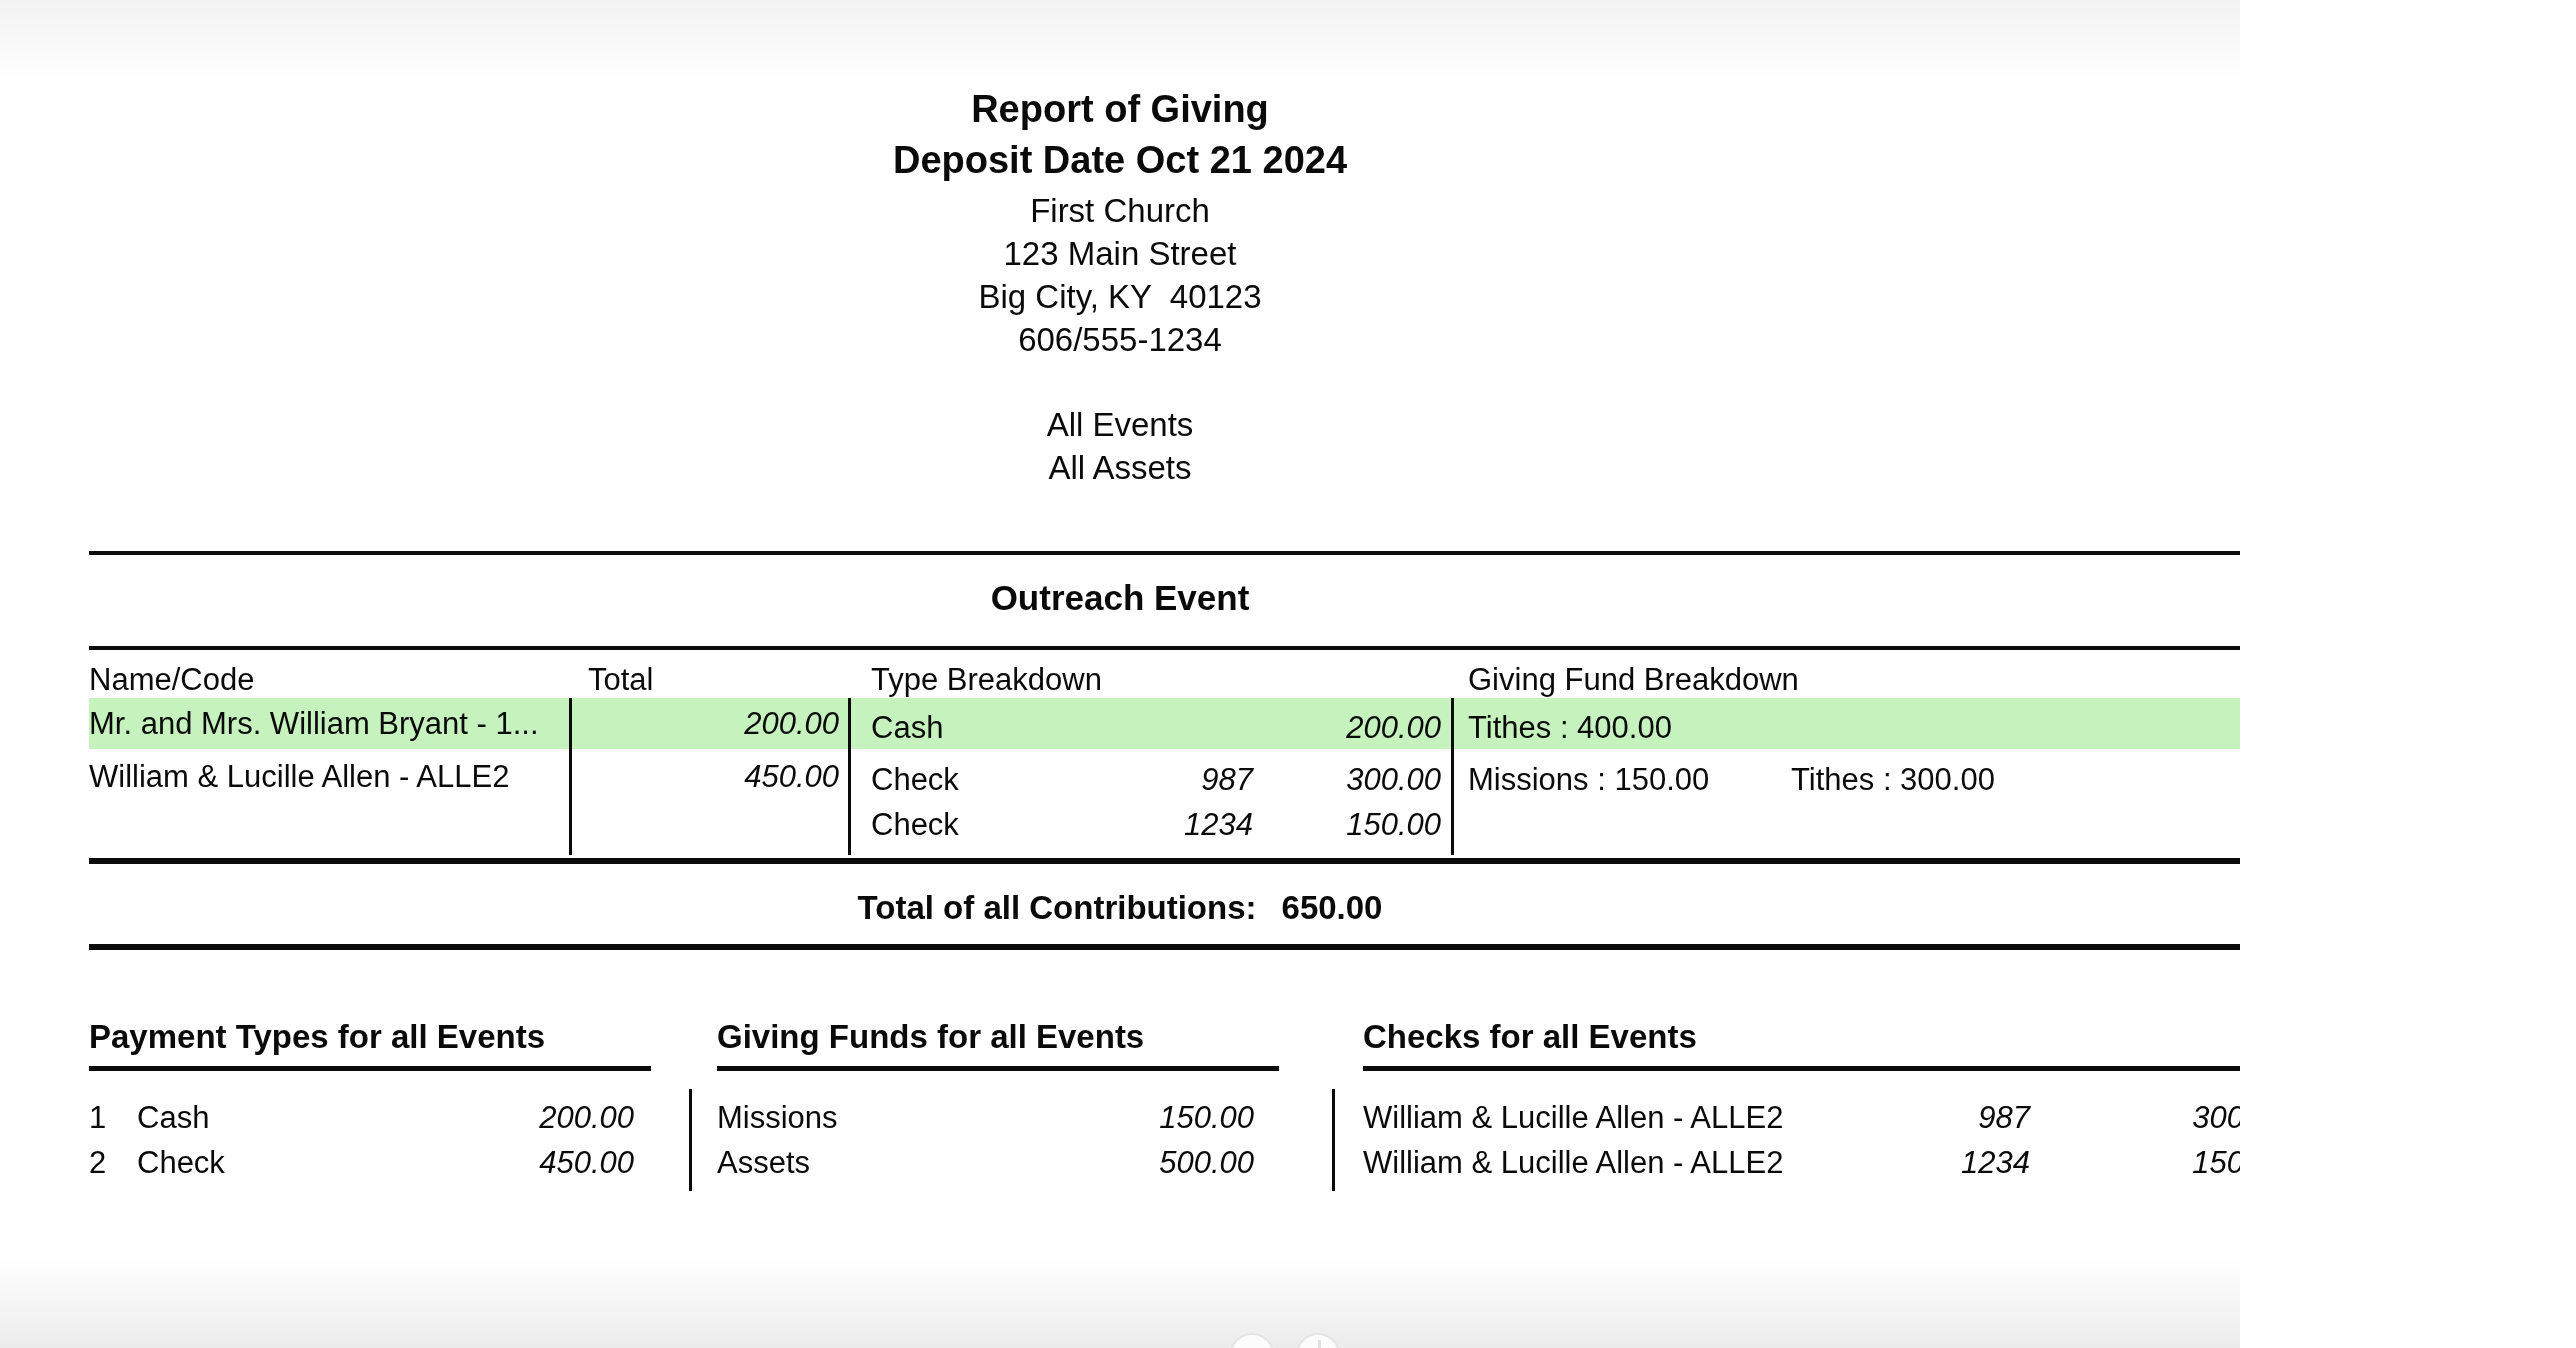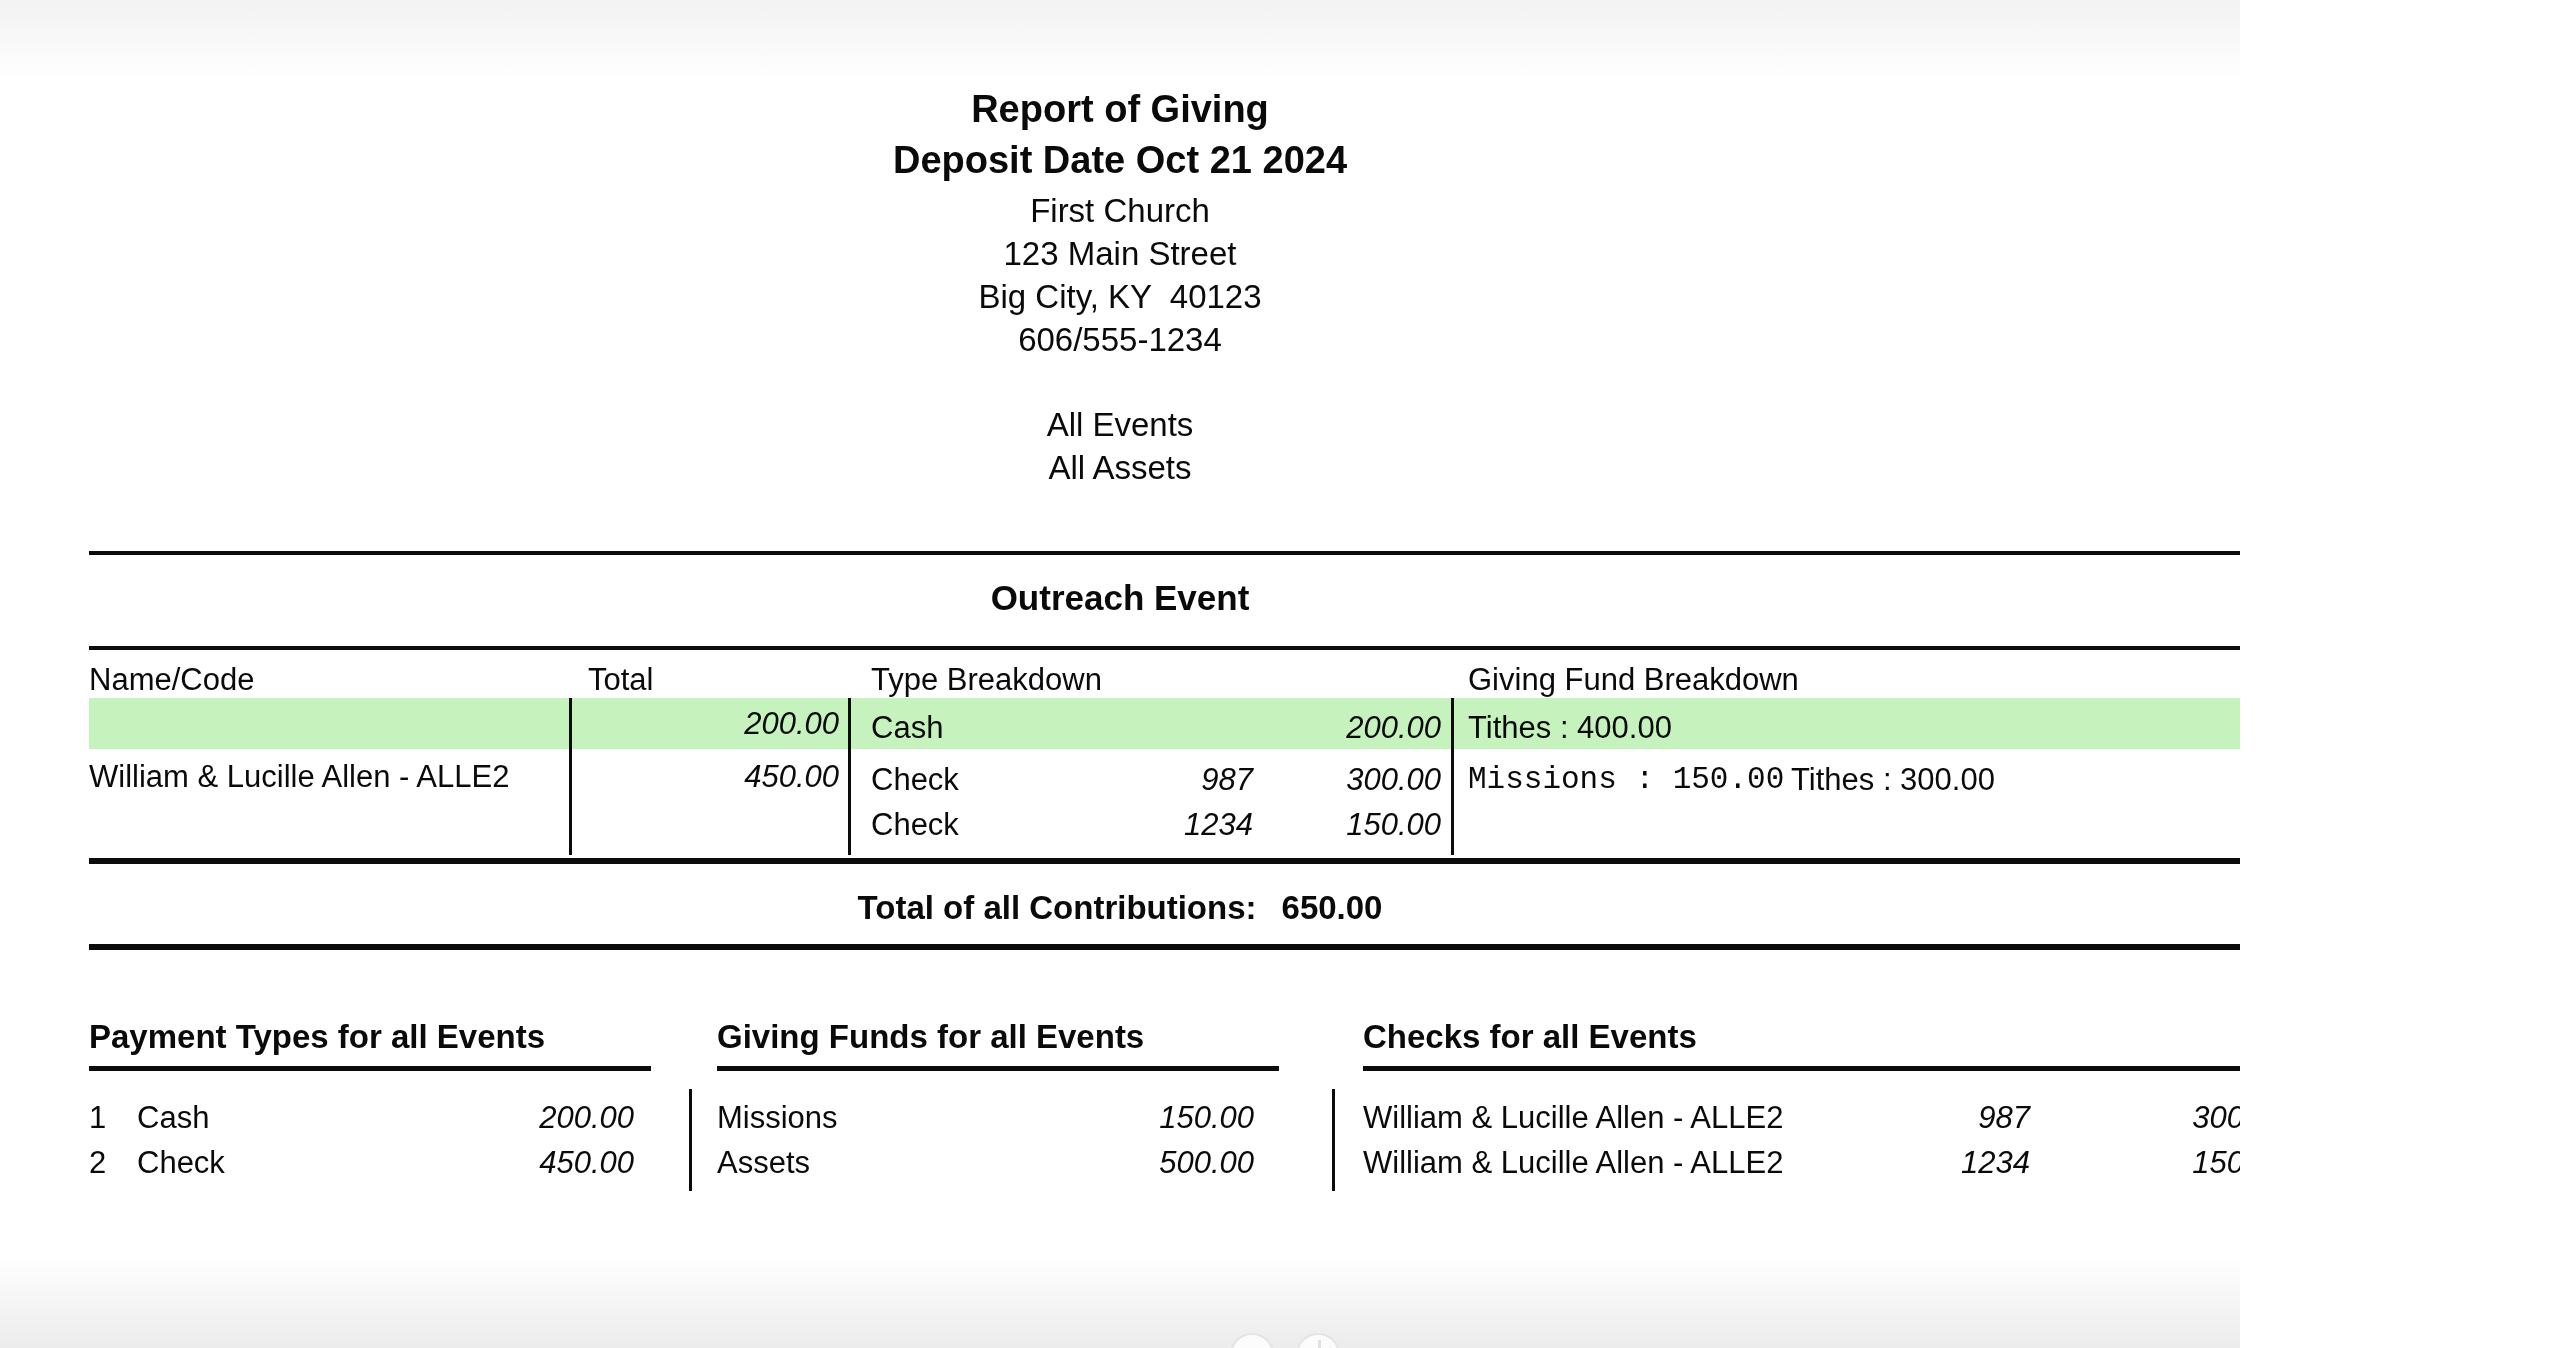--- a/index.html
+++ b/index.html
@@ -53,31 +53,32 @@
   <div class="t b h2 center" style="top:577px;">Outreach Event</div>
   <div class="rule" style="top:646px;height:4.1px;"></div>
 
   <div class="t" style="left:89px;top:661px;">Name/Code</div>
   <div class="t" style="left:588px;top:661px;">Total</div>
   <div class="t" style="left:871px;top:661px;">Type Breakdown</div>
   <div class="t" style="left:1468px;top:661px;">Giving Fund Breakdown</div>
 
   <div class="hl"></div>
 
+  <div class="t" style="left:89px;top:705px;">Mr. and Mrs. William Bryant - 1...</div>
   <div class="t num" style="left:592px;top:705px;">200.00</div>
   <div class="t" style="left:871px;top:709px;">Cash</div>
   <div class="t num" style="left:1194px;top:709px;">200.00</div>
   <div class="t" style="left:1468px;top:709px;">Tithes : 400.00</div>
 
   <div class="t" style="left:89px;top:758px;">William &amp; Lucille Allen - ALLE2</div>
   <div class="t num" style="left:592px;top:758px;">450.00</div>
   <div class="t" style="left:871px;top:761px;">Check</div>
   <div class="t num" style="left:1006px;top:761px;">987</div>
   <div class="t num" style="left:1194px;top:761px;">300.00</div>
-  <div class="t" style="left:1468px;top:761px;font-family:Liberation Mono, monospace;">Missions : 150.00</div>
+  <div class="t" style="left:1468px;top:761px;">Missions : 150.00</div>
   <div class="t" style="left:1791px;top:761px;">Tithes : 300.00</div>
 
   <div class="t" style="left:871px;top:806px;">Check</div>
   <div class="t num" style="left:1006px;top:806px;">1234</div>
   <div class="t num" style="left:1194px;top:806px;">150.00</div>
 
   <div class="vline" style="left:569px;top:698px;height:157px;"></div>
   <div class="vline" style="left:848px;top:698px;height:157px;"></div>
   <div class="vline" style="left:1451px;top:698px;height:157px;"></div>
 

